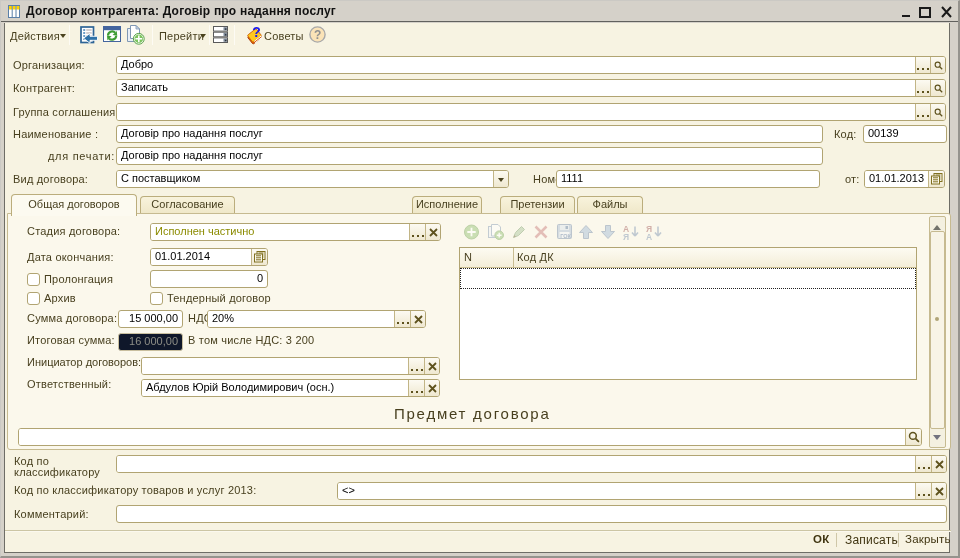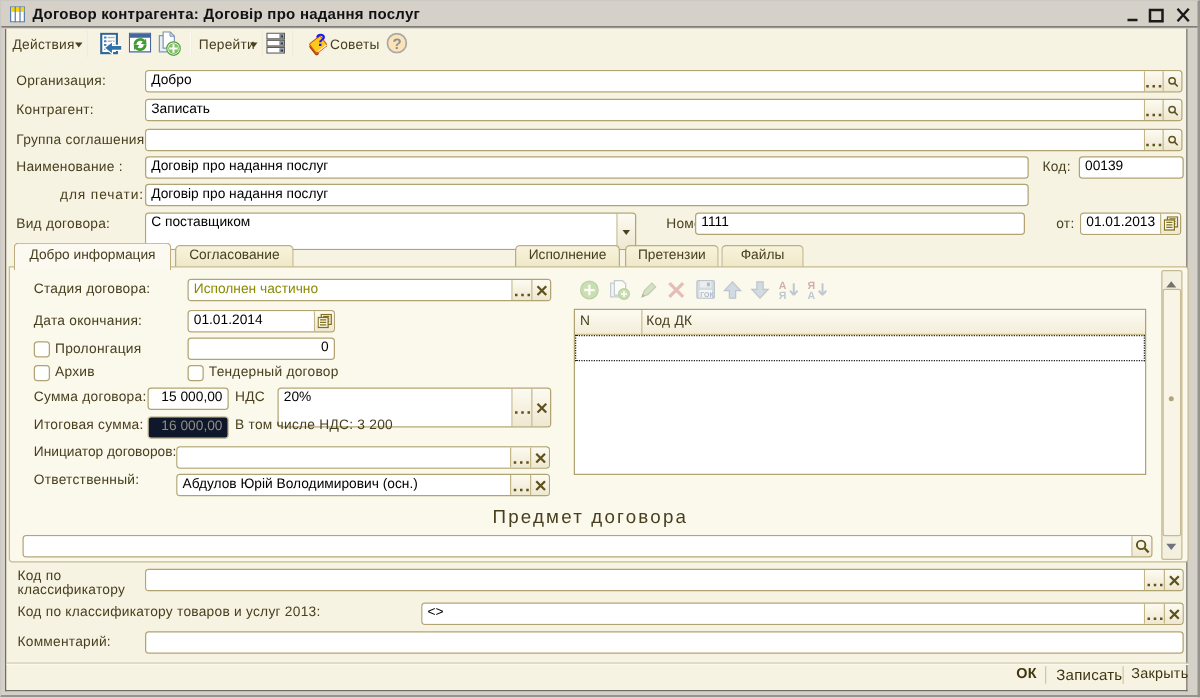--- a/index.html
+++ b/index.html
@@ -170,21 +170,21 @@
       </div>
   <div class="lbl" style="left:829px;top:105px">Код:</div>
   <div class="fld" style="left:858px;top:102px;width:84px;height:18px">
         <span class="tx">00139</span>
       </div>
   <div class="lbl" style="left:43px;top:127px;letter-spacing:0.7px">для печати:</div>
   <div class="fld" style="left:111px;top:124px;width:707px;height:18px">
         <span class="tx">Договір про надання послуг</span>
       </div>
   <div class="lbl" style="left:8px;top:150px">Вид договора:</div>
-  <div class="cf" style="left:111px;top:147px;width:393px;height:30px">
+  <div class="cf" style="left:111px;top:147px;width:393px;height:18px">
         <div class="inp">
           <span>С поставщиком</span>
         </div>
         <div class="bs" style="width:15px">
           <div style="width:0;height:0;border:3.5px solid transparent;border-top:4px solid #4A421F;margin-top:4px"></div>
         </div>
       </div>
   <div class="lbl" style="left:528px;top:150px">Номер:</div>
   <div class="fld" style="left:551px;top:147px;width:264px;height:18px">
         <span class="tx">1111</span>
@@ -197,23 +197,23 @@
         <div class="bs" style="width:16px">
           <svg width="12" height="12" viewBox="0 0 12 12">
             <rect x="3" y="0.5" width="8" height="8" fill="#FBF8EC" stroke="#80701F"></rect>
             <path d="M4.5 2 h5 M4.5 4 h5 M4.5 6 h5" stroke="#80701F"></path>
             <rect x="0.5" y="3" width="8" height="8" fill="#FBF8EC" stroke="#80701F"></rect>
             <path d="M2 4.8 h5 M2 6.8 h5 M2 8.8 h5" stroke="#80701F"></path>
           </svg>
         </div>
       </div>
 
-  <div class="tab act" style="left:6px;width:126px">Добро информация</div>
+  <div class="tab act" style="left:6px;width:126px">Общая договоров</div>
   <div class="tab" style="left:135px;width:95px">Согласование</div>
-  <div class="tab" style="left:407px;width:84px">Исполнение</div>
+  <div class="tab" style="left:407px;width:70px">Исполнение</div>
   <div class="tab" style="left:495px;width:75px">Претензии</div>
   <div class="tab" style="left:572px;width:66px">Файлы</div>
   <div class="page"></div>
 
   <div class="lbl" style="left:22px;top:202px">Стадия договора:</div>
   <div class="cf" style="left:145px;top:200px;width:291px;height:18px">
         <div class="inp" style="color:#8B8B00">
           <span>Исполнен частично</span>
         </div>
         <div class="bs" style="width:16px">
@@ -250,21 +250,21 @@
       </div>
   <div class="cb" style="left:22px;top:269px"></div>
   <div class="lbl" style="left:39px;top:269px">Архив</div>
   <div class="cb" style="left:145px;top:269px"></div>
   <div class="lbl" style="left:162px;top:269px">Тендерный договор</div>
   <div class="lbl" style="left:22px;top:289px">Сумма договора:</div>
   <div class="fld" style="left:113px;top:287px;width:65px;height:18px">
         <span class="tx" style="left:auto;right:4px">15 000,00</span>
       </div>
   <div class="lbl" style="left:183px;top:289px">НДС</div>
-  <div class="cf" style="left:217px;top:287px;width:219px;height:32px">
+  <div class="cf" style="left:202px;top:287px;width:219px;height:18px">
         <div class="inp">
           <span>20%</span>
         </div>
         <div class="bs" style="width:16px">
           <div class="dots">
             <i></i>
             <i></i>
             <i></i>
           </div>
         </div>

